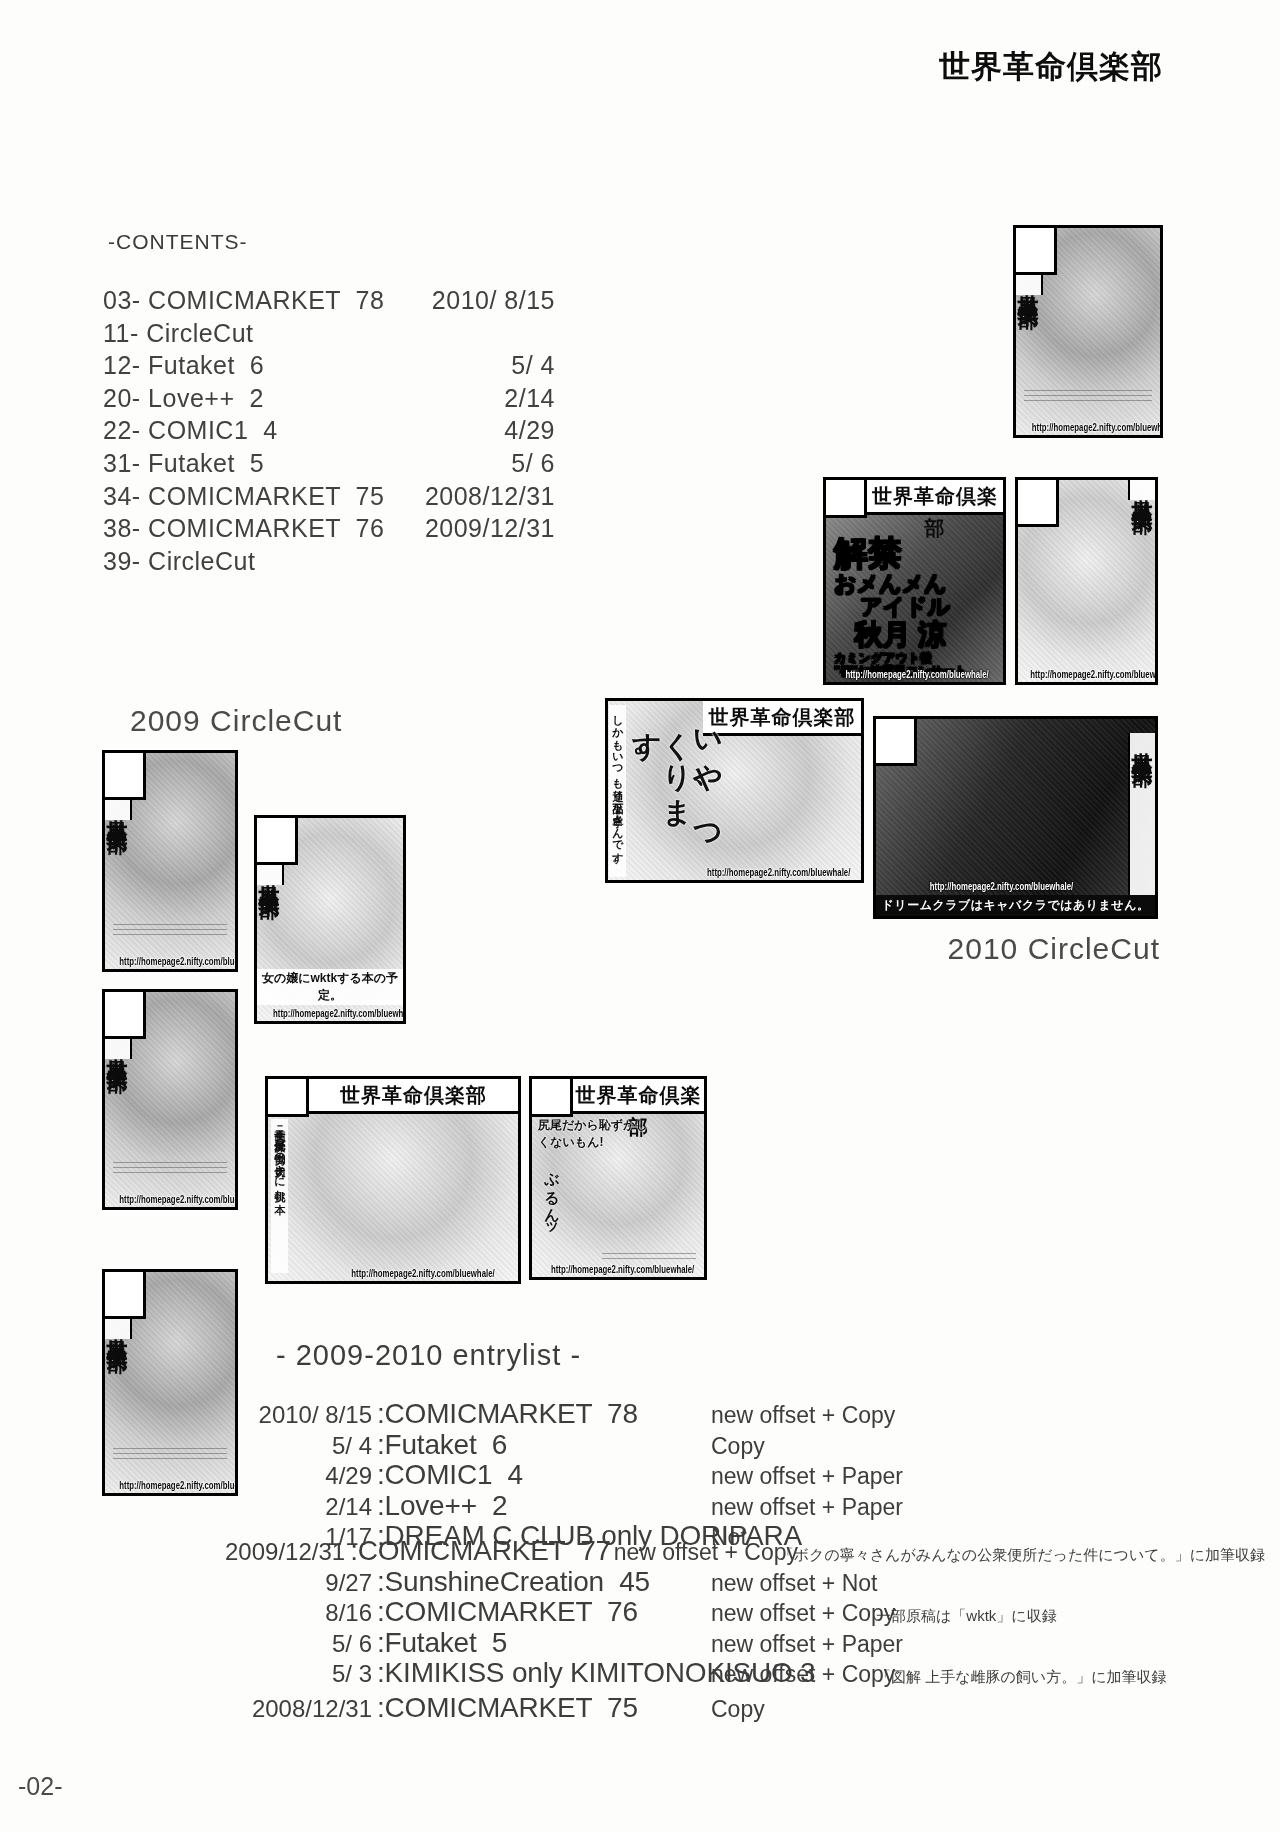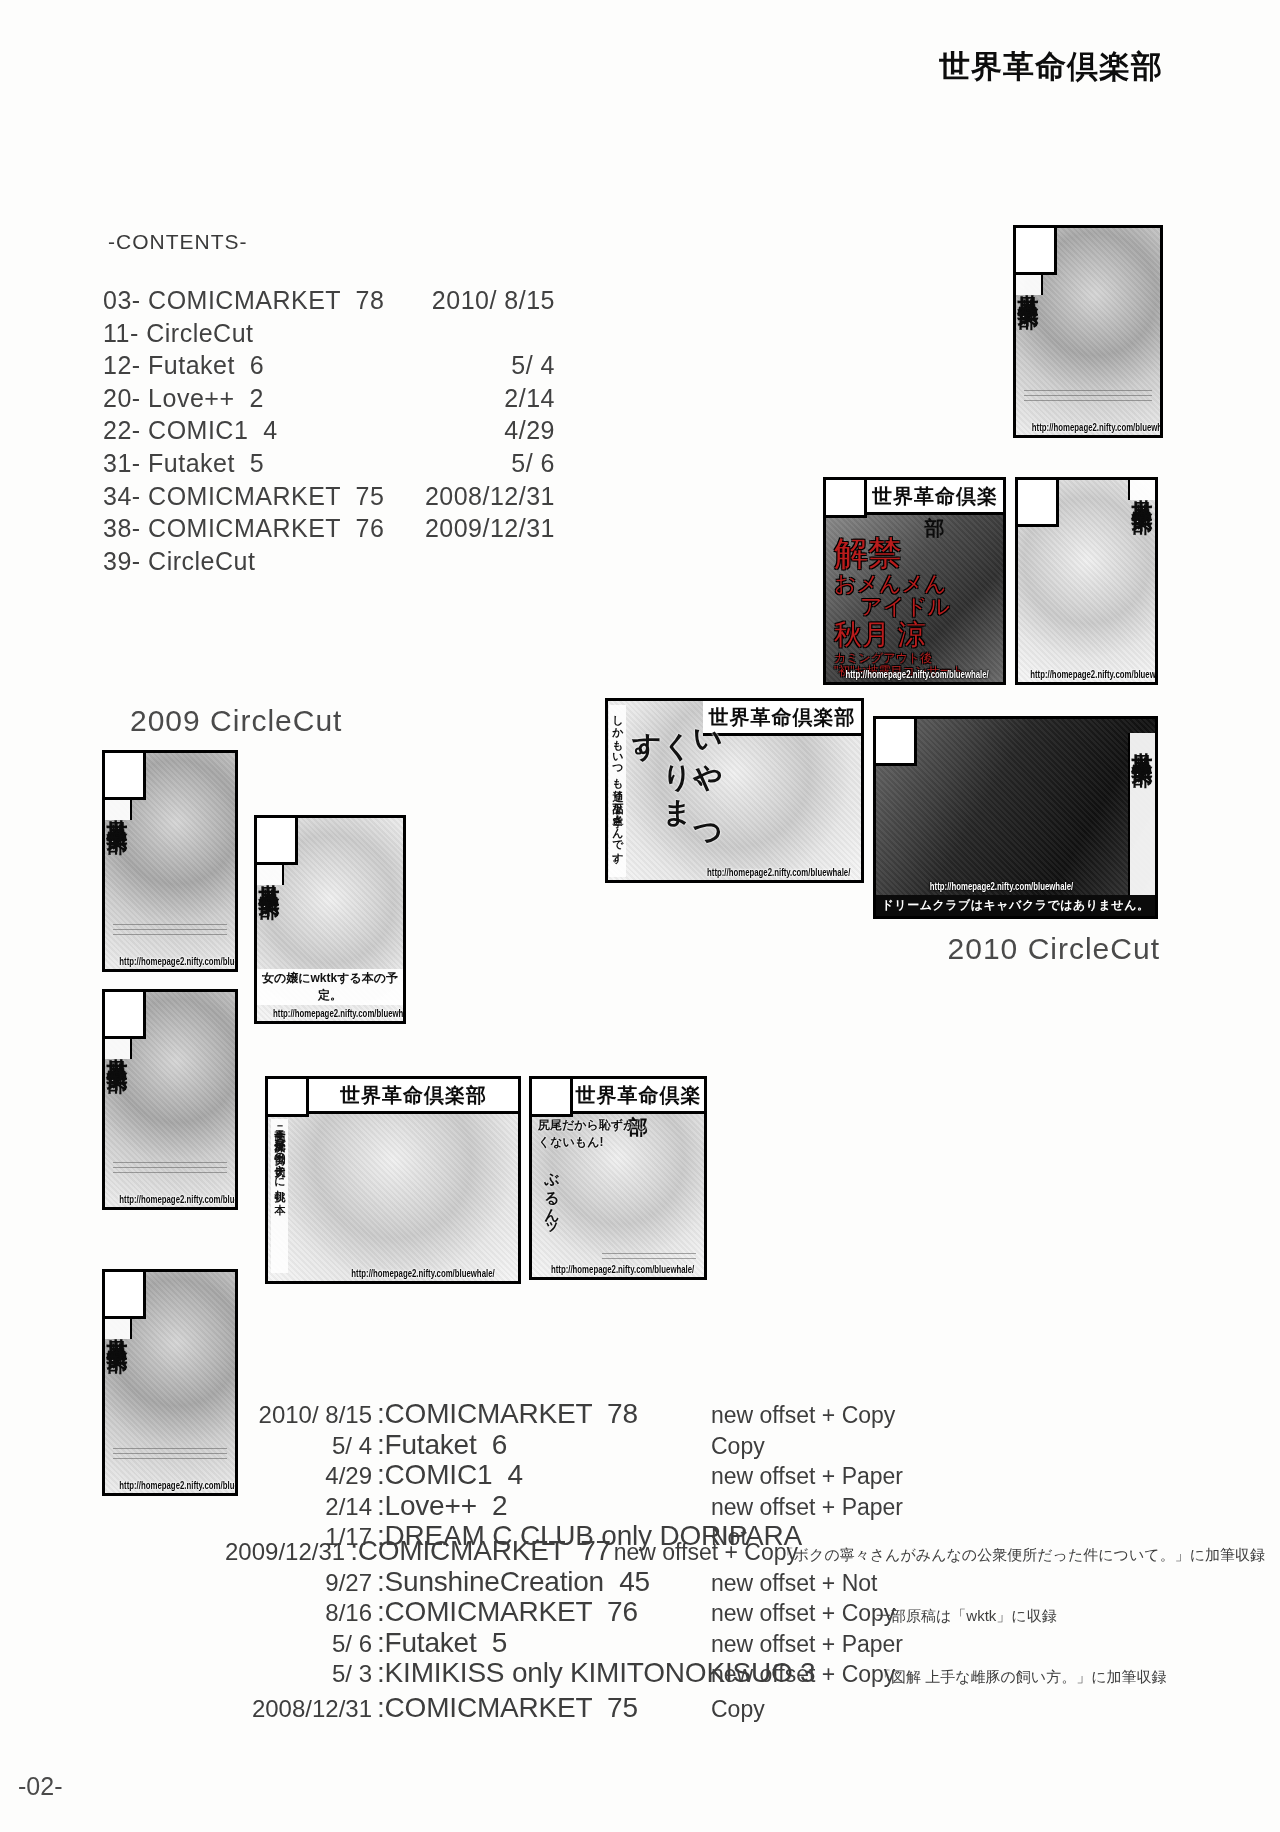--- a/index.html
+++ b/index.html
@@ -61,24 +61,24 @@
       letter-spacing:1px;}
   .ht-full{left:41px;}
   .url{position:absolute;bottom:2px;left:0;right:0;text-align:center;font-weight:bold;
       font-size:10px;color:#0a0a0a;white-space:nowrap;transform:scaleX(.78);
       text-shadow:0 0 2px #fff,0 0 2px #fff,0 0 3px #fff;}
   .url-w{color:#fff;text-shadow:0 0 2px #000,0 0 2px #000,0 0 3px #000;}
   .micro{position:absolute;left:8px;right:8px;height:14px;opacity:.5;
       background:repeating-linear-gradient(0deg,#555 0 1px,transparent 1px 5px);}
 
   
-  .idol-stack{position:absolute;left:8px;top:56px;color:#b91c1c;font-weight:400;
+  .idol-stack{position:absolute;left:8px;top:56px;color:#000000;font-weight:700;
       text-shadow:-1px -1px 0 #000,1px -1px 0 #000,-1px 1px 0 #000,1px 1px 0 #000;line-height:1.05;}
   .idol-l1{font-size:34px;} .idol-l2{font-size:22px;} .idol-l3{font-size:22px;padding-left:26px;}
-  .idol-l4{font-size:28px;margin-top:2px;} .idol-l5{font-size:12px;margin-top:3px;} .idol-l6{font-size:12px;}
+  .idol-l4{font-size:28px;margin-top:2px;text-align:center;} .idol-l5{font-size:12px;margin-top:3px;} .idol-l6{font-size:12px;}
 
   
   .iya-side{position:absolute;left:1px;top:4px;height:168px;writing-mode:vertical-rl;text-orientation:upright;
       font-size:11px;font-weight:bold;color:#111;background:rgba(255,255,255,.85);padding:2px 1px;}
   .iya-big{position:absolute;left:24px;top:10px;height:158px;writing-mode:vertical-rl;text-orientation:upright;
       font-size:29px;font-weight:900;color:#111;line-height:1.05;
       text-shadow:0 0 2px #fff,0 0 2px #fff;}
 
   
   .dream-caption{position:absolute;left:0;right:0;bottom:0;height:21px;background:#0b0b0b;color:#fff;
@@ -236,20 +236,21 @@
   </div>
 
   <div class="cut" style="left:102px;top:1269px;width:136px;height:227px;">
     <div class="art art-mid"></div>
     <div class="numbox"></div>
     <div class="vtitle vt-left">世界革命倶楽部</div>
     <div class="micro" style="bottom:34px;"></div>
     <div class="url">http://homepage2.nifty.com/bluewhale/</div>
   </div>
 
+  <div class="entry-heading">- 2009-2010 entrylist -</div>
 
   <div class="el-group el-g0">
     <div class="el-row">
         <span class="el-date">2010/ 8/15</span>
         <span class="el-event">:COMICMARKET  78</span>
         <span class="el-note">new offset + Copy</span>
         <span class="el-jp"></span>
       </div>
     <div class="el-row">
         <span class="el-date">5/ 4</span>

